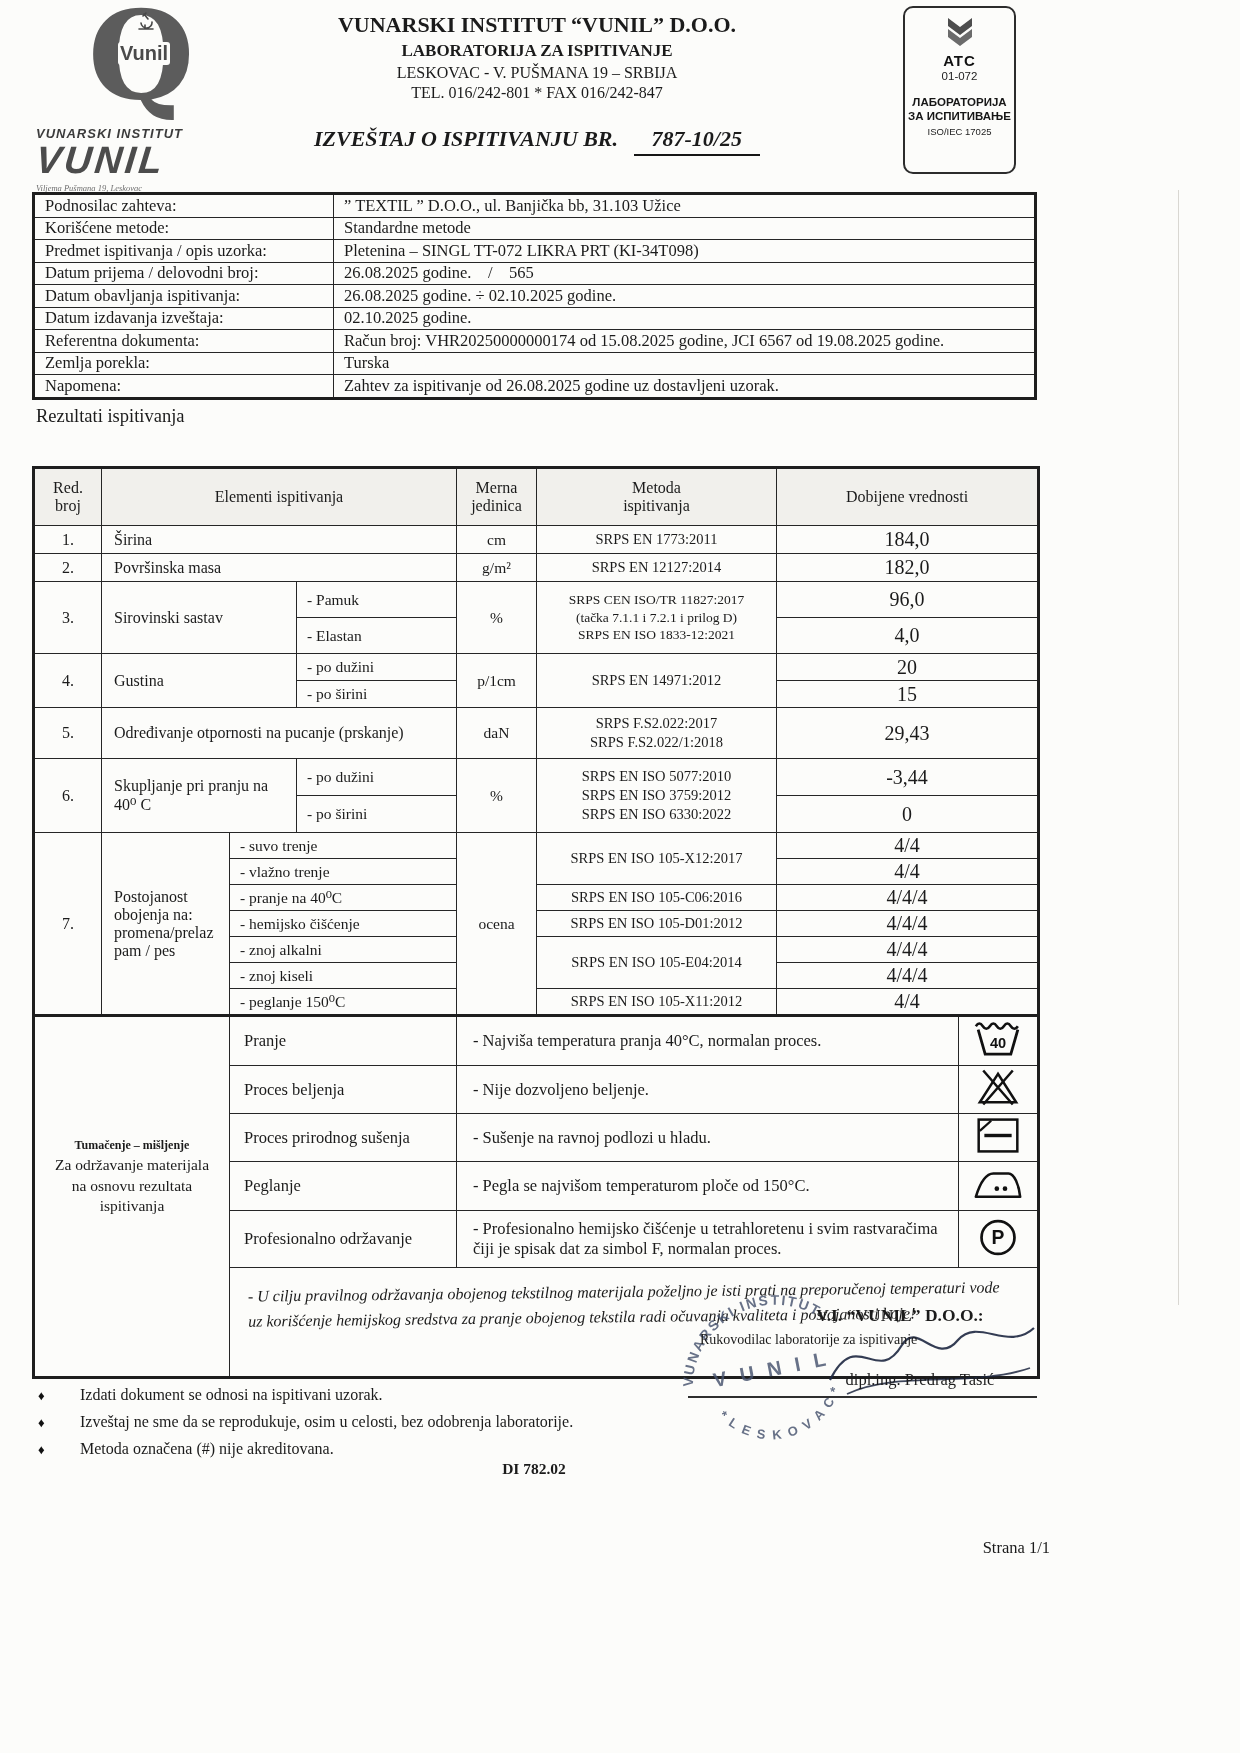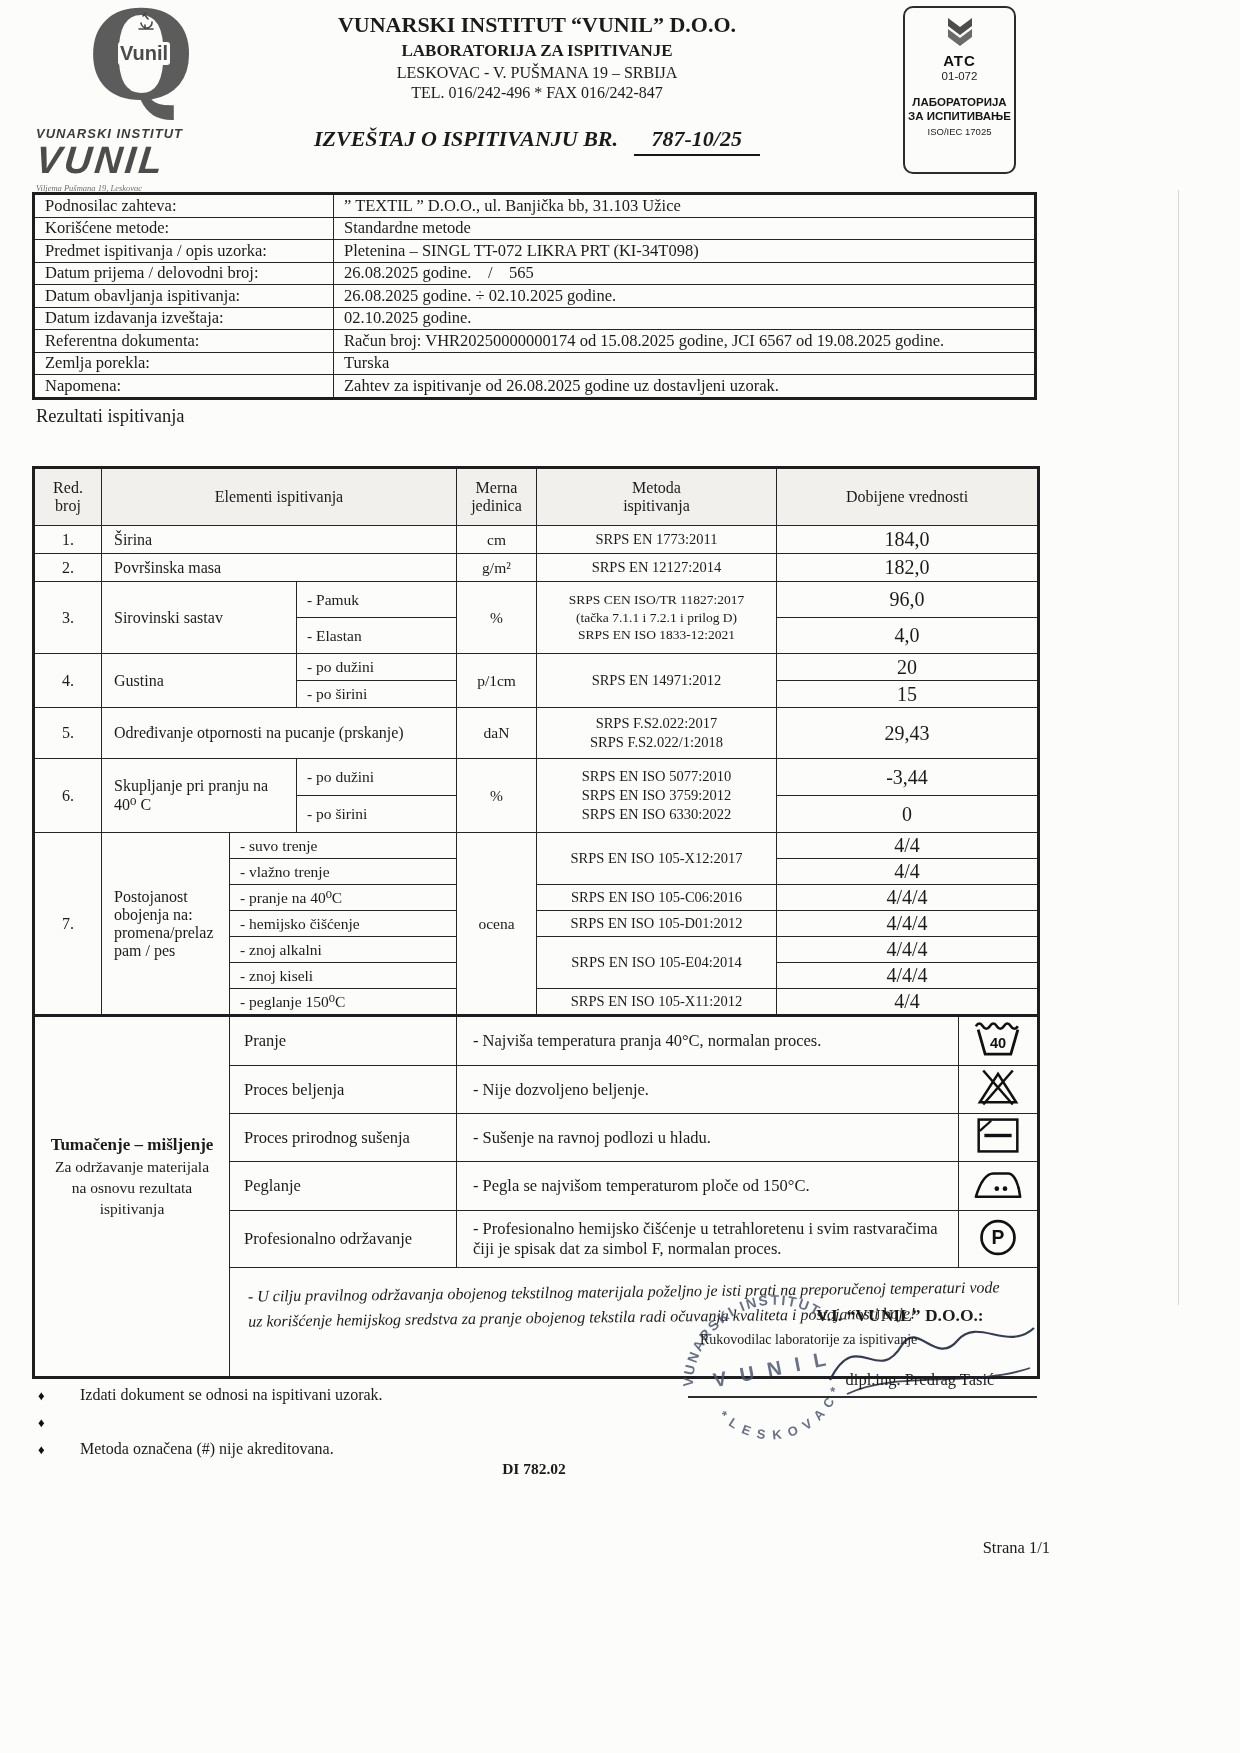--- a/index.html
+++ b/index.html
@@ -58,21 +58,21 @@
   .results-table .unit{text-align:center;font-size:15.5px;}
   .results-table .method{text-align:center;font-size:14.5px;line-height:1.3;}
   .results-table .method.small{font-size:13.5px;}
   .results-table .val{text-align:center;font-size:20px;}
   .rh25 td{height:25px;} .rh33 td{height:33px;} .rh24 td{height:24px;}
   .rh48 td{height:48px;} .rh34 td{height:34px;} .rh23 td{height:23px;}
 
   .care-table{margin-top:-3px;border:3px solid #1e1e1e;}
   .care-table td{border:1.6px solid #262626;overflow:hidden;}
   .care-left{text-align:center;vertical-align:middle;padding:0 8px 38px 8px;}
-  .care-left-title{font-size:17px;font-weight:bold;}
+  .care-left-title{font-size:12px;font-weight:bold;}
   .care-left-sub{font-size:15.5px;line-height:1.35;margin-top:2px;}
   .care-label{font-size:16.5px;padding-left:14px;}
   .care-desc{font-size:16.5px;padding-left:16px;}
   .care-icon{text-align:center;vertical-align:middle;}
   .ch44 td{height:44px;} .ch40 td{height:40px;} .ch54 td{height:54px;}
   .care-note{font-style:italic;font-size:16px;line-height:1.55;padding:12px 26px 12px 18px;height:84px;vertical-align:top;}
   .care-note-inner{transform:rotate(-0.7deg);}
 
   
   .sig-company{position:absolute;left:750px;top:1305px;width:300px;text-align:center;font-size:17.5px;font-weight:bold;}
@@ -109,21 +109,21 @@
     </div>
     <div class="logo-inst">VUNARSKI INSTITUT</div>
     <div class="logo-brand">VUNIL</div>
     <div class="logo-addr">Viljema Pušmana 19, Leskovac</div>
   </div>
 
   <div class="head-center">
     <div class="h-name">VUNARSKI INSTITUT “VUNIL” D.O.O.</div>
     <div class="h-lab">LABORATORIJA ZA ISPITIVANJE</div>
     <div class="h-addr">LESKOVAC - V. PUŠMANA 19 – SRBIJA</div>
-    <div class="h-tel">TEL. 016/242-496 * FAX 016/242-847</div>
+    <div class="h-tel">TEL. 016/242-801 * FAX 016/242-847</div>
     <div class="h-report">
       <span class="h-report-title">IZVEŠTAJ O ISPITIVANJU BR.</span>
       <span class="h-report-num">787-10/25</span>
     </div>
   </div>
 
   <div class="atc-box">
     <svg viewBox="0 0 40 34" width="40" height="34">
       <polygon points="8,2 20,11 32,2 32,10 20,19 8,10" fill="#4d4d4d"></polygon>
       <polygon points="8,13 20,22 32,13 32,21 20,30 8,21" fill="#6b6b6b"></polygon>
@@ -407,20 +407,21 @@
   <div class="sig-name">dipl.ing. Predrag Tasić</div>
   <div class="sig-line"></div>
 
   <div class="bullets">
     <div class="bullet-row">
       <span class="diamond"></span>
       <span class="bullet-text">Izdati dokument se odnosi na ispitivani uzorak.</span>
     </div>
     <div class="bullet-row">
       <span class="diamond"></span>
+      <span class="bullet-text">Izveštaj ne sme da se reprodukuje, osim u celosti, bez odobrenja laboratorije.</span>
     </div>
     <div class="bullet-row">
       <span class="diamond"></span>
       <span class="bullet-text">Metoda označena (#) nije akreditovana.</span>
     </div>
   </div>
 
   <div class="doc-code">DI 782.02</div>
   <div class="page-num">Strana 1/1</div>
   <div class="scan-edge"></div>

